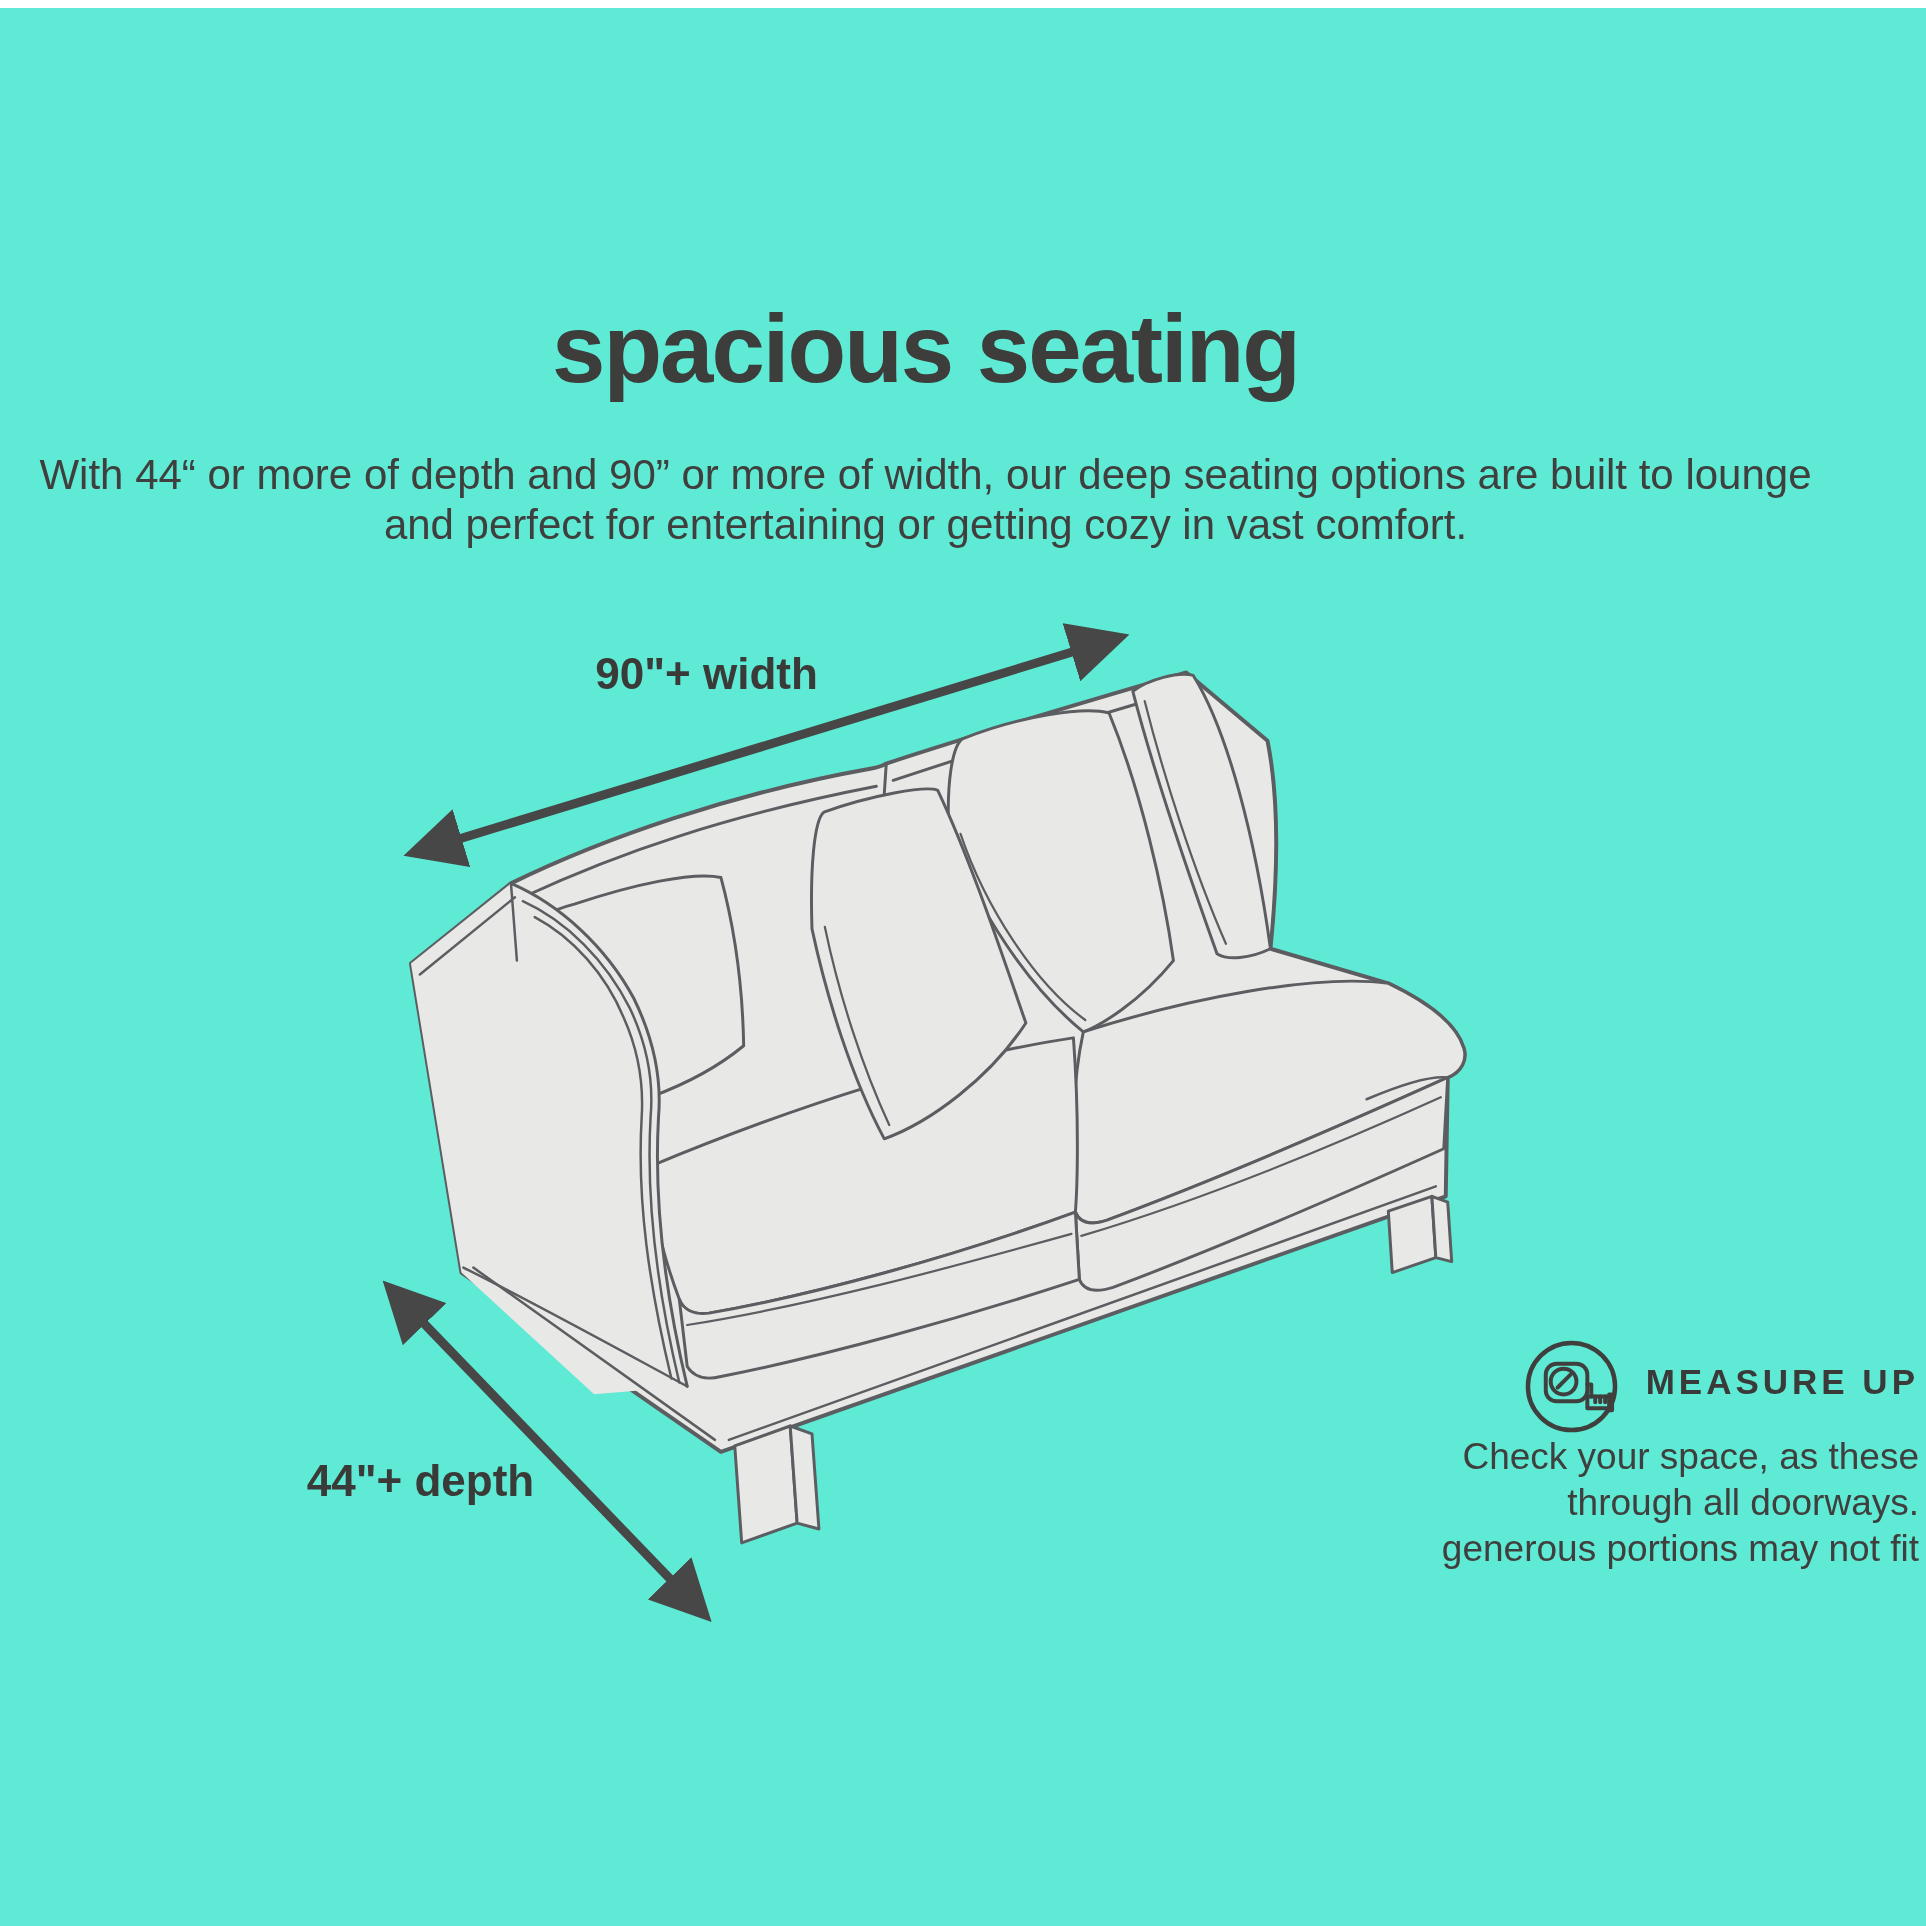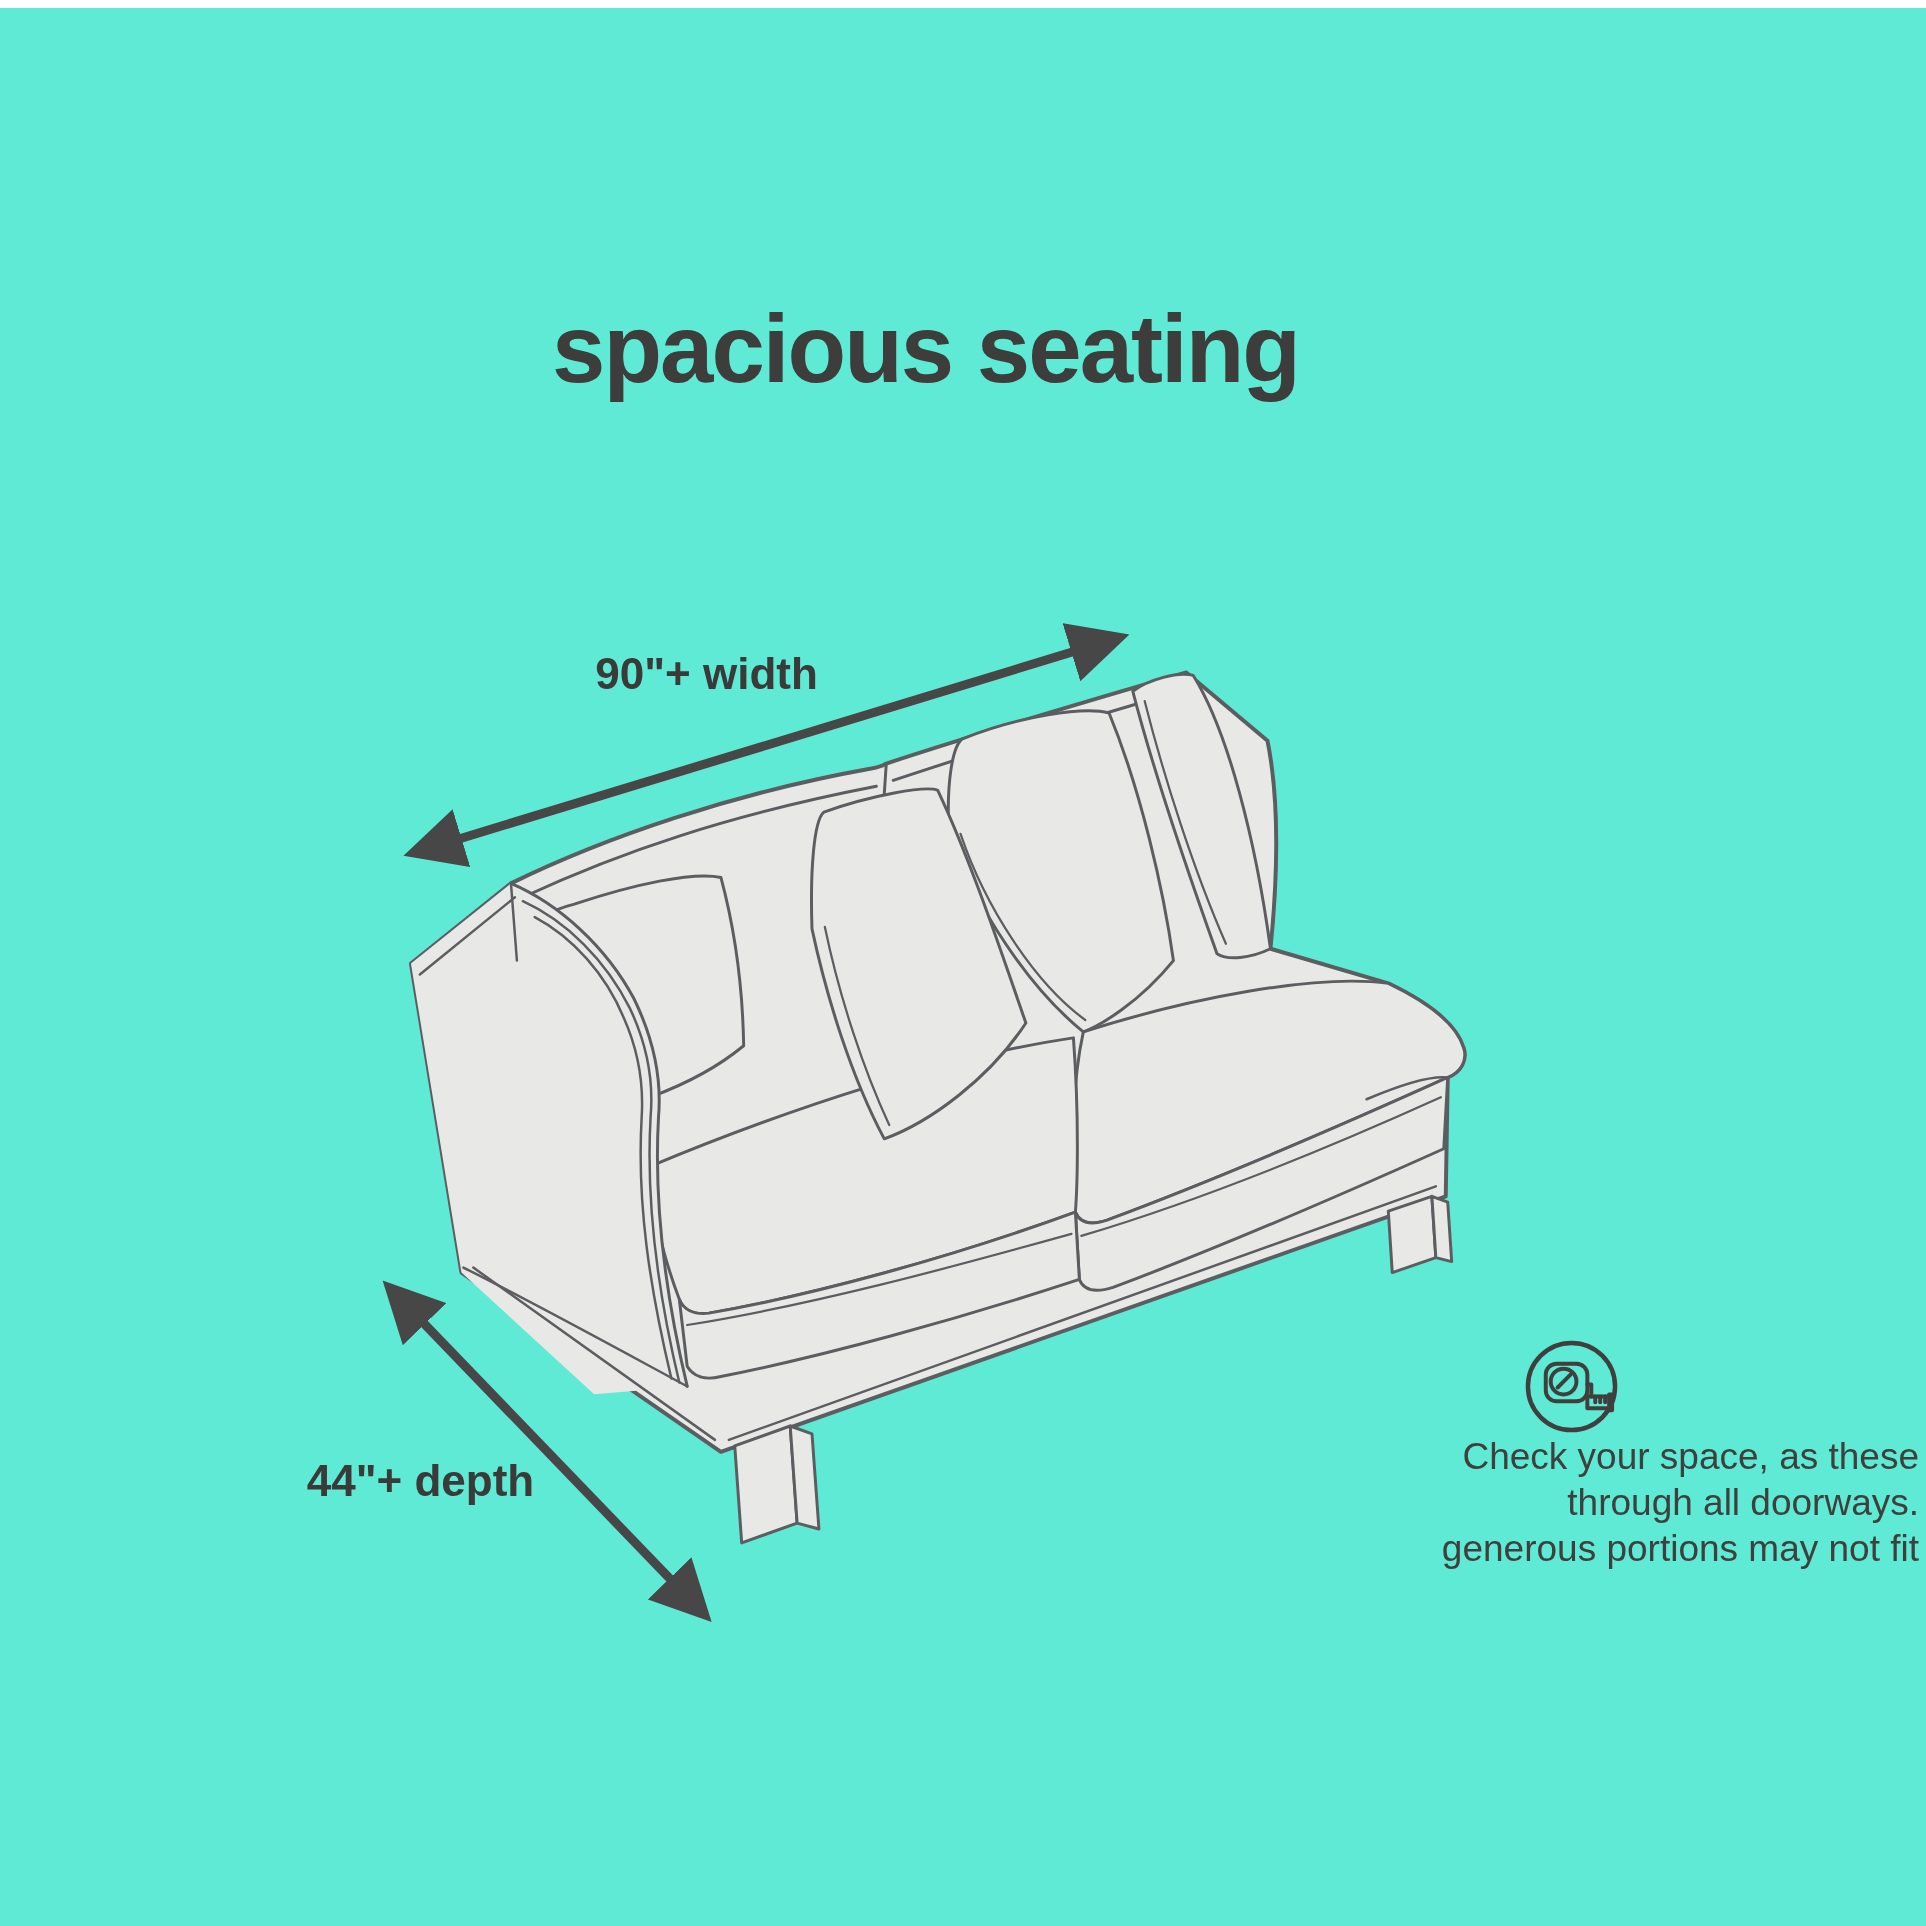--- a/index.html
+++ b/index.html
@@ -41,20 +41,24 @@
   .measure-note span { display: block; white-space: nowrap; }
   .measure-icon-box { position: absolute; left: 1522px; top: 1329px; width: 99px; height: 99px; }
 </style>
 </head>
 <body>
 
 <div class="canvas">
 
   <div class="title">spacious seating</div>
 
+  <div class="subtitle">
+    <span>With 44“ or more of depth and 90” or more of width, our deep seating options are built to lounge</span>
+    <span>and perfect for entertaining or getting cozy in vast comfort.</span>
+  </div>
 
   <svg class="illustration-svg" viewBox="0 0 1946 1946" aria-hidden="true">
     <defs>
       <marker id="ah" viewBox="0 0 10 10" refX="8.2" refY="5" markerWidth="6.8" markerHeight="6.8" orient="auto-start-reverse">
         <path d="M0,0 L10,5 L0,10 Z" fill="#474747"></path>
       </marker>
     </defs>
 
     <g stroke="#5c5d61" stroke-width="3" fill="none" stroke-linejoin="round" stroke-linecap="round">
 
@@ -202,20 +206,21 @@
         <line x1="36" y1="51" x2="49" y2="38"></line>
         <path d="M 66 48 L 70 48 L 70 60 L 66 60"></path>
         <path d="M 70 60 L 88 60 L 88 72 L 66 72 L 66 60"></path>
         <line x1="74" y1="60" x2="74" y2="66"></line>
         <line x1="79" y1="60" x2="79" y2="66"></line>
         <line x1="84" y1="60" x2="84" y2="66"></line>
         <path d="M 88 58 L 91 58 L 91 74 L 88 74"></path>
       </g>
     </svg>
   </div>
+  <div class="measure-heading">MEASURE UP</div>
   <div class="measure-note">
     <span>Check your space, as these</span>
     <span>through all doorways.</span>
     <span>generous portions may not fit</span>
   </div>
 
 </div>
 
 
 </body></html>

